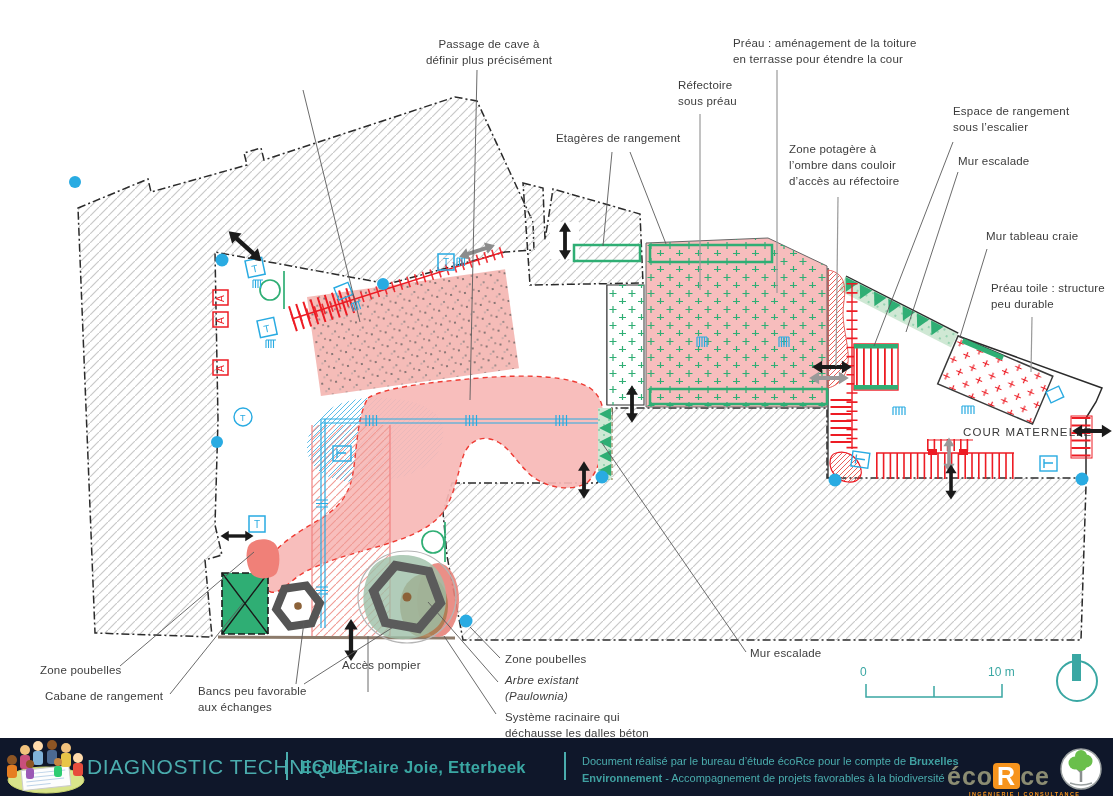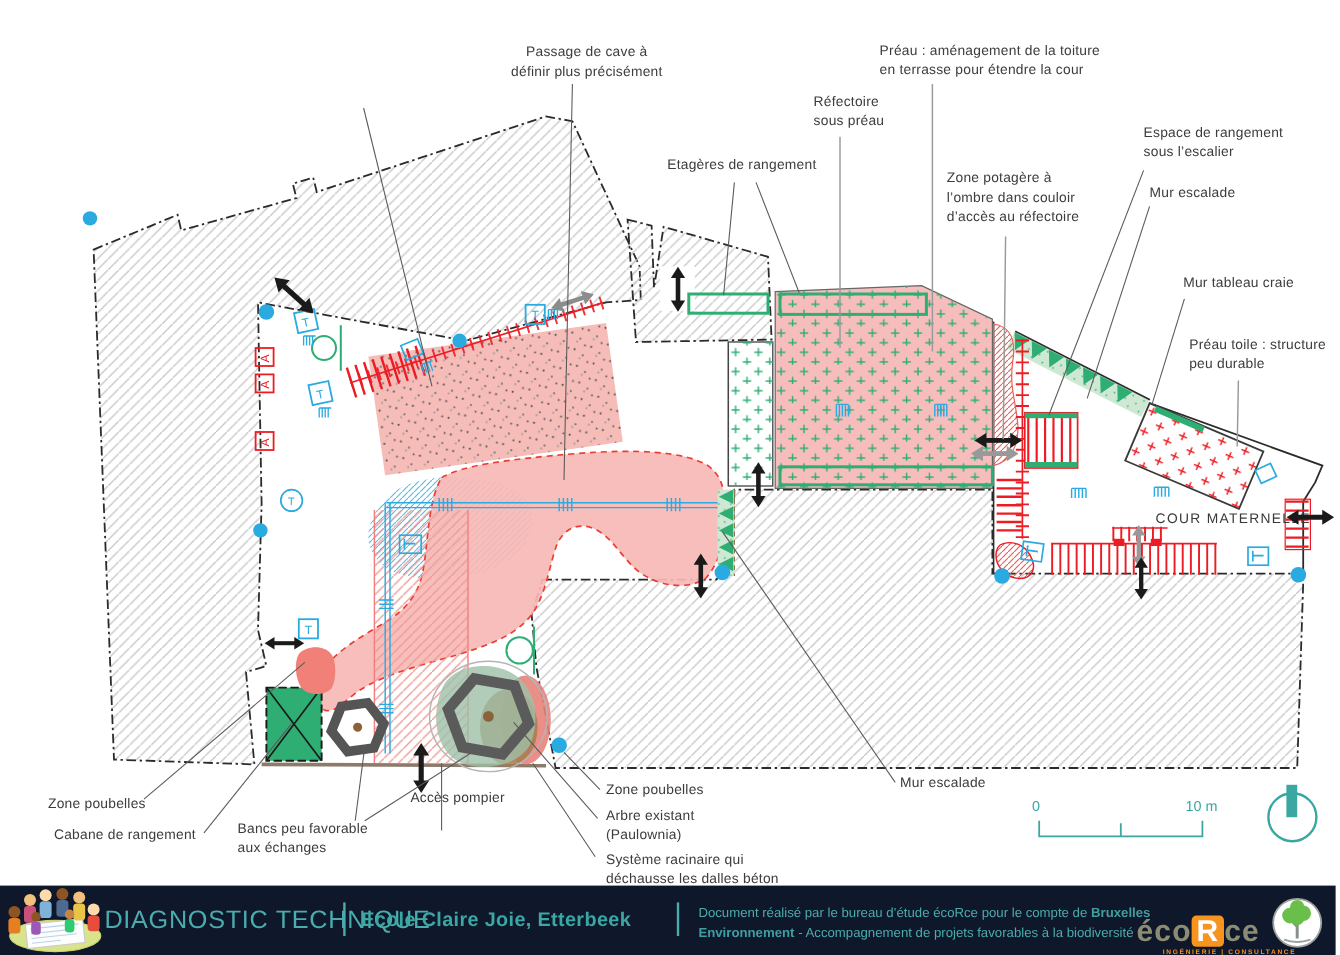--- a/index.html
+++ b/index.html
@@ -339,21 +339,21 @@
 <div class="callout" style="left:958px;top:154px;width:110px;">Mur escalade</div>
 <div class="callout" style="left:986px;top:229px;width:130px;">Mur tableau craie</div>
 <div class="callout" style="left:991px;top:281px;width:125px;">Préau toile : structure
 peu durable</div>
 <div class="callout" style="left:40px;top:663px;width:120px;">Zone poubelles</div>
 <div class="callout" style="left:45px;top:689px;width:150px;">Cabane de rangement</div>
 <div class="callout" style="left:198px;top:684px;width:135px;">Bancs peu favorable
 aux échanges</div>
 <div class="callout" style="left:342px;top:658px;width:110px;">Accès pompier</div>
 <div class="callout" style="left:505px;top:652px;width:110px;">Zone poubelles</div>
-<div class="callout" style="left:505px;top:673px;width:100px;">Arbre existant
+<div class="callout" style="left:505px;top:673px;width:100px;font-style:italic;">Arbre existant
 (Paulownia)</div>
 <div class="callout" style="left:505px;top:710px;width:160px;">Système racinaire qui
 déchausse les dalles béton</div>
 <div class="callout" style="left:750px;top:646px;width:110px;">Mur escalade</div>
 
 <div class="footer">
   <svg width="92" height="58">
     <ellipse cx="46" cy="42" rx="38" ry="13" fill="#d9e48a" stroke="#c9d46e"></ellipse>
     <g transform="rotate(-6 46 40)">
           <rect x="22" y="30" width="48" height="20" fill="#fdfdfd" stroke="#ccc"></rect>

